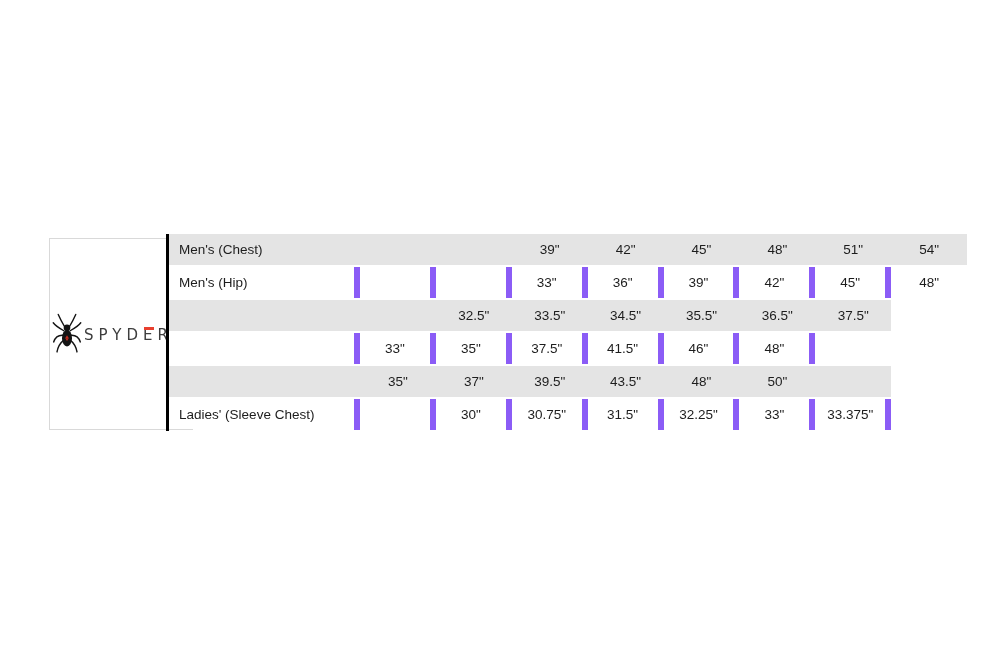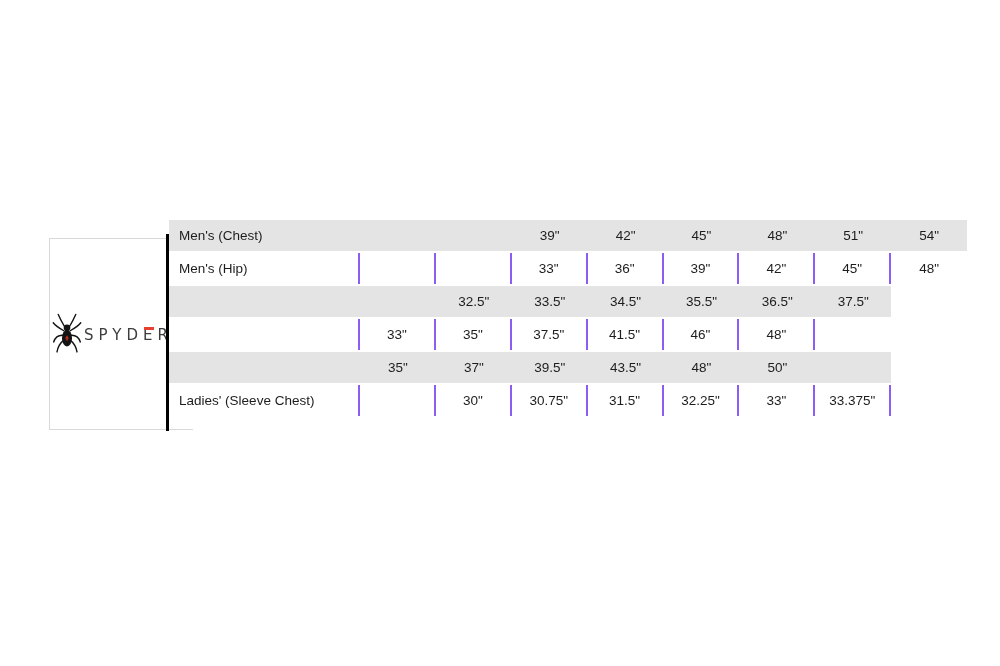--- a/index.html
+++ b/index.html
@@ -27,33 +27,33 @@
     background: #e8402f;
   }
 
   
   .divider {
     position: absolute; left: 166px; top: 234px; width: 3px; height: 197px;
     background: #000000;
   }
 
   
-  .size-table { position: absolute; left: 169px; top: 220px; width: 798px; }
+  .size-table { position: absolute; left: 169px; top: 234px; width: 798px; }
   .row {
     display: grid;
     grid-template-columns: 191px repeat(8, 1fr);
     height: 31px; margin-bottom: 2px;
   }
   .cell {
     display: flex; align-items: center; justify-content: center;
     font-size: 13.5px; color: #1d1d1d; white-space: nowrap;
   }
   .cell.label { justify-content: flex-start; padding-left: 10px; }
   .row.grey .cell { background: #e4e4e4; }
-  .row.white .cell { border-right: 2px solid #8b5cf6; }
+  .row.white .cell { border-right: 6px solid #8b5cf6; }
   .row.white .cell:last-child { border-right: none; }
 </style>
 </head>
 <body>
 
 <div class="canvas">
 
   <div class="logo-box">
     <div class="logo">
       <svg class="spider-svg" viewBox="0 0 36 52" aria-hidden="true">

